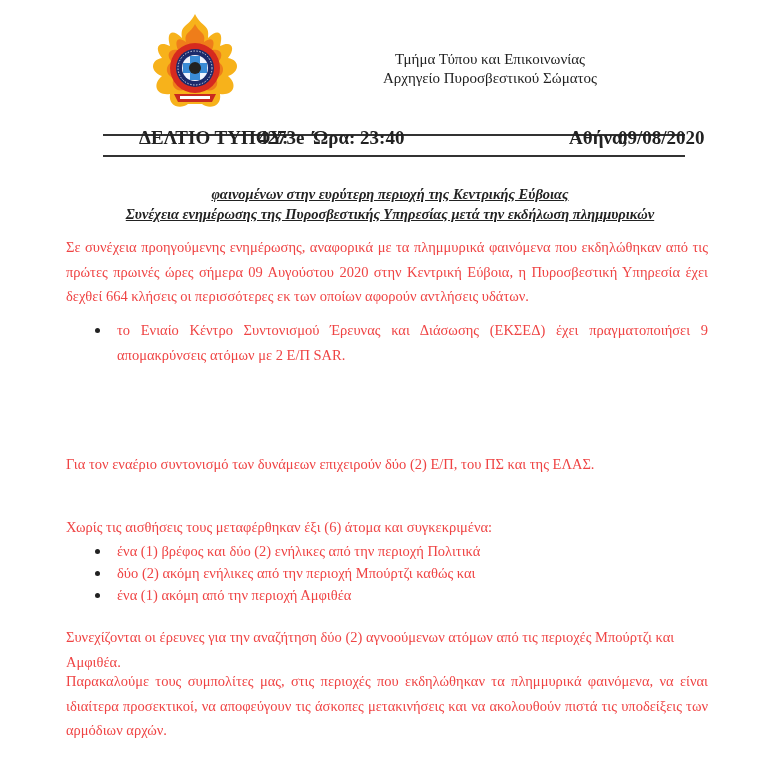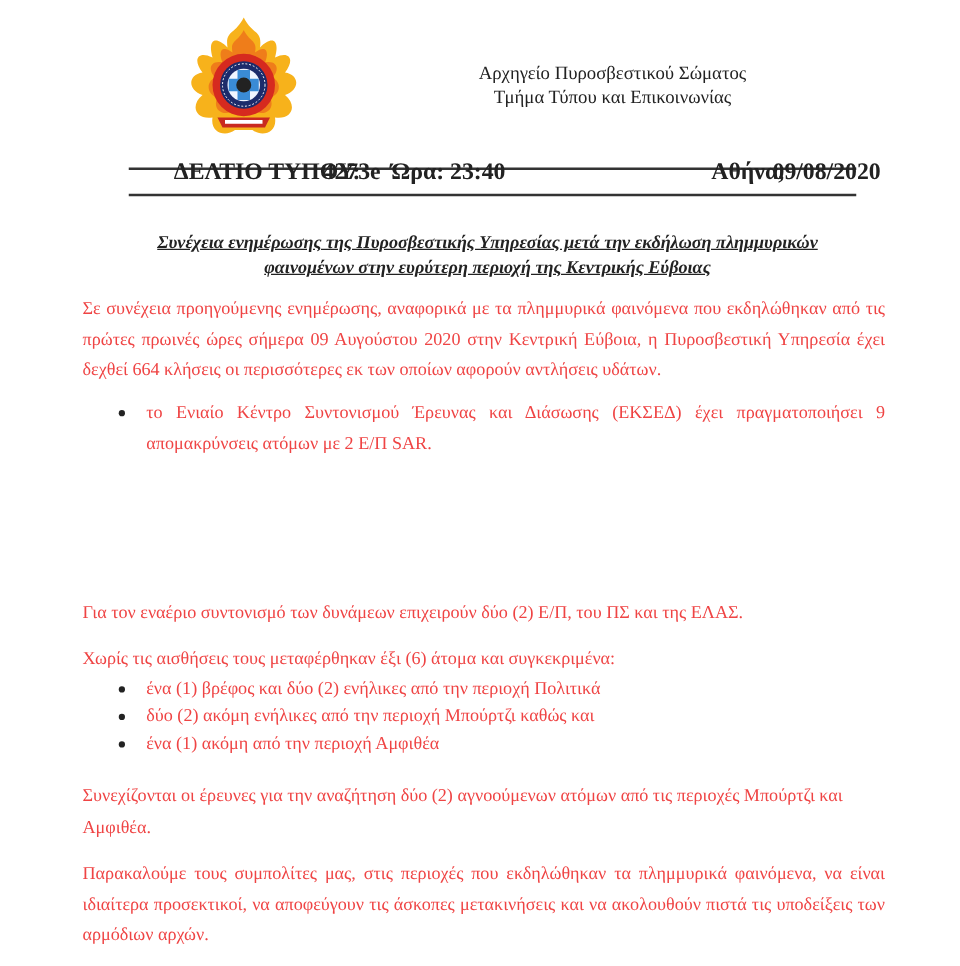--- a/index.html
+++ b/index.html
@@ -75,24 +75,24 @@
       position: absolute;
       left: 66px;
       width: 642px;
       font-size: 14.5px;
       line-height: 24.5px;
       text-align: justify;
       color: #ef4444;
     }
     .p1 { top: 235px; }
     .p2 { top: 318px; }
-    .p3 { top: 478px; }
+    .p3 { top: 452px; }
     .p4 { top: 515px; }
     .p5 { top: 625px; }
-    .p6 { top: 687px; font-family: Liberation Serif, serif; }
+    .p6 { top: 669px; font-family: Liberation Serif, serif; }
 
     ul.bullets {
       margin: 0;
       padding: 0;
       list-style: none;
     }
     ul.bullets li {
       position: relative;
       padding-left: 26px;
       margin-left: 25px;
@@ -128,37 +128,37 @@
     <circle cx="55" cy="58" r="13" fill="#f0f4ff"></circle>
     <path d="M50 46 L60 46 L60 53 L67 53 L67 63 L60 63 L60 70 L50 70 L50 63 L43 63 L43 53 L50 53 Z" fill="#3a8bd6"></path>
     <circle cx="55" cy="58" r="6" fill="#222"></circle>
 
     <path d="M34 84 L76 84 L72 92 L38 92 Z" fill="#c92a1f"></path>
     <rect x="40" y="86" width="30" height="3" fill="#ffffff"></rect>
   </svg>
 </div>
 
 <div class="org">
+  <div>Τμήμα Τύπου και Επικοινωνίας</div>
   <div>Αρχηγείο Πυροσβεστικού Σώματος</div>
-  <div>Τμήμα Τύπου και Επικοινωνίας</div>
 </div>
 
 <div class="bar-line top"></div>
 <div class="press-bar">
   <span class="label">ΔΕΛΤΙΟ ΤΥΠΟΥ:</span>
   <span class="num">4273e</span>
   <span class="time">Ώρα: 23:40</span>
   <span class="city">Αθήνα,</span>
   <span class="date">09/08/2020</span>
 </div>
 <div class="bar-line bottom"></div>
 
 <div class="title">
+  <div>φαινομένων στην ευρύτερη περιοχή της Κεντρικής Εύβοιας</div>
   <div>Συνέχεια ενημέρωσης της Πυροσβεστικής Υπηρεσίας μετά την εκδήλωση πλημμυρικών</div>
-  <div>φαινομένων στην ευρύτερη περιοχή της Κεντρικής Εύβοιας</div>
 </div>
 
 <div class="para p1">Σε συνέχεια προηγούμενης ενημέρωσης, αναφορικά με τα πλημμυρικά φαινόμενα που εκδηλώθηκαν από τις πρώτες πρωινές ώρες σήμερα 09 Αυγούστου 2020 στην Κεντρική Εύβοια, η Πυροσβεστική Υπηρεσία έχει δεχθεί 664 κλήσεις οι περισσότερες εκ των οποίων αφορούν αντλήσεις υδάτων.</div>
 
 <div class="para p2">
   <ul class="bullets">
     <li>
       <span class="dot"></span>
       <span>το Ενιαίο Κέντρο Συντονισμού Έρευνας και Διάσωσης (ΕΚΣΕΔ) έχει πραγματοποιήσει 9 απομακρύνσεις ατόμων με 2 Ε/Π SAR.</span>
     </li>

